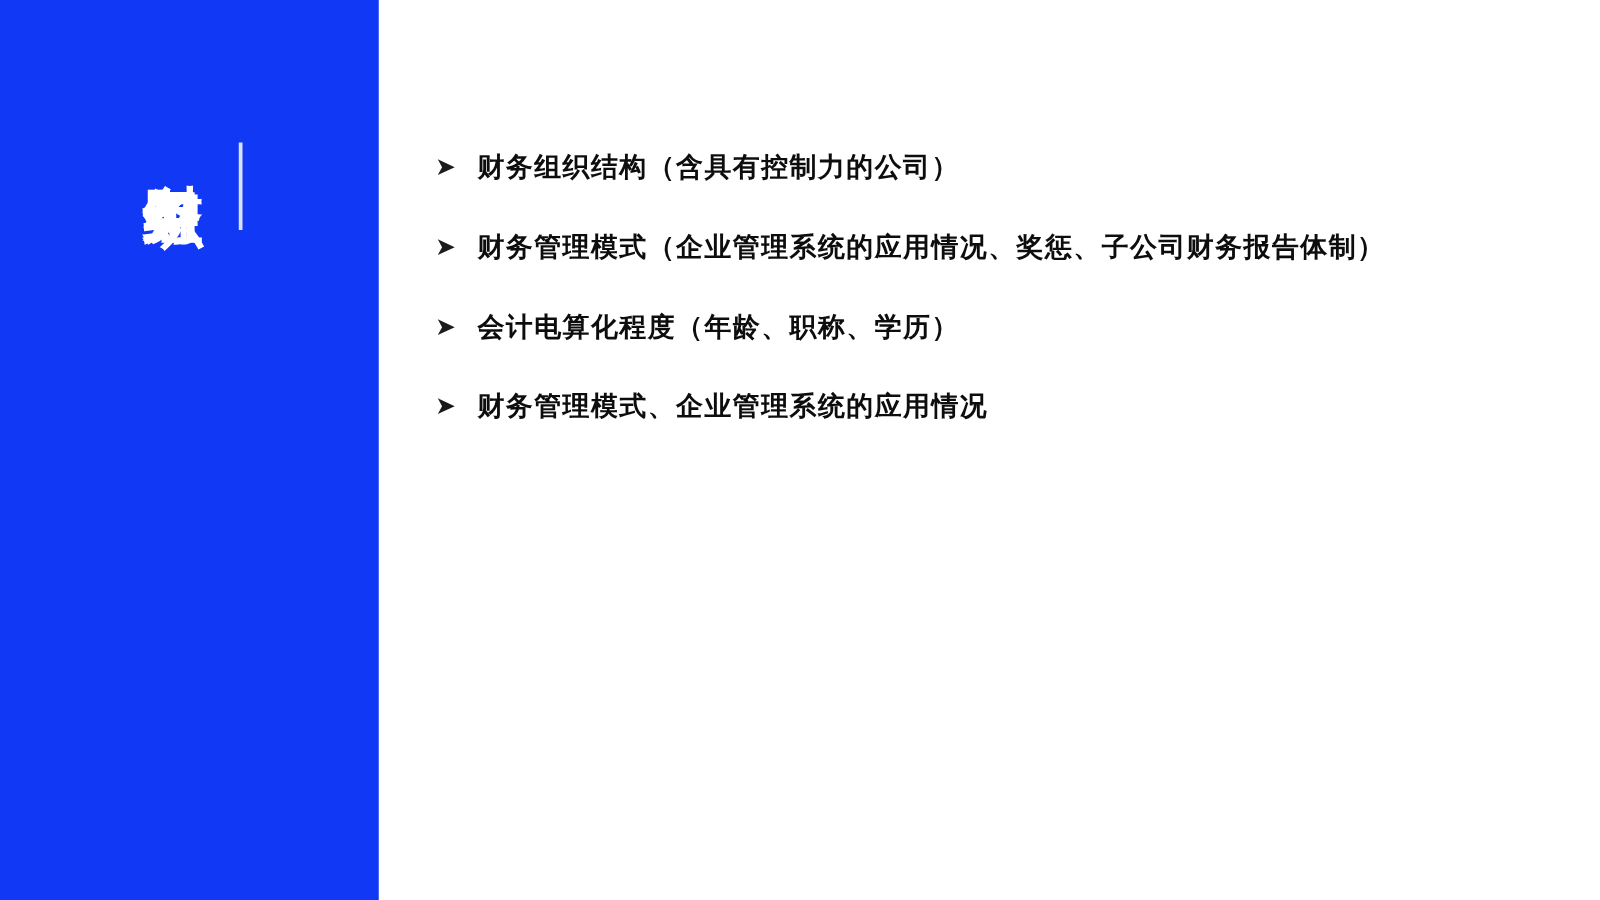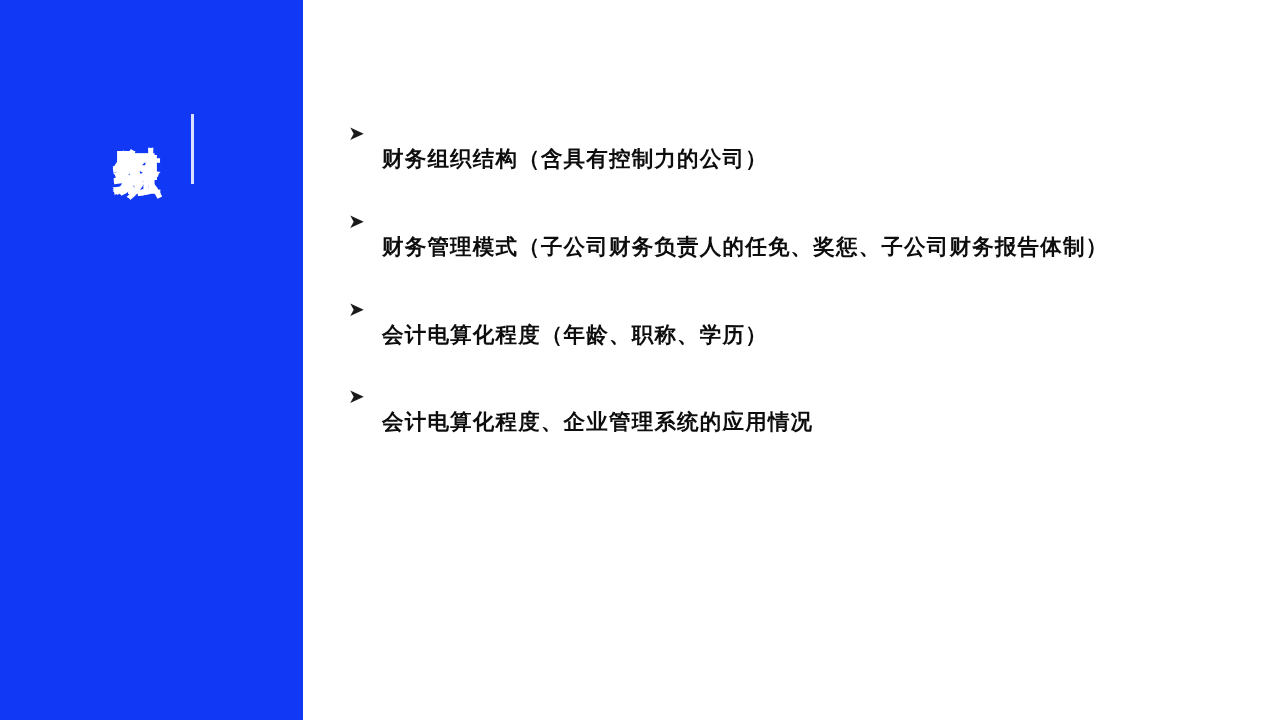--- a/index.html
+++ b/index.html
@@ -73,21 +73,20 @@
   }
   .bullet-text {
     flex: 1 1 auto;
     color: #0d0d0d;
     font-size: 21.5px;
     line-height: 1.62;
     letter-spacing: 1.2px;
     font-family: "DejaVu Serif", serif;
     font-weight: bold;
     text-indent: 0;
-    margin-top: 24px;
   }
   .bullet-text.wrap {
     padding-right: 0;
   }
 </style>
 </head>
 <body>
 
 <div class="slide">
 
@@ -100,27 +99,27 @@
 
   <div class="content">
 
     <div class="bullet-row">
       <span class="bullet-marker">➤</span>
       <span class="bullet-text">财务组织结构（含具有控制力的公司）</span>
     </div>
 
     <div class="bullet-row">
       <span class="bullet-marker">➤</span>
-      <span class="bullet-text wrap">财务管理模式（子公司财务负责人的任免、奖惩、子公司财务报告体制）</span>
+      <span class="bullet-text wrap">财务管理模式（企业管理系统的应用情况、奖惩、子公司财务报告体制）</span>
     </div>
 
     <div class="bullet-row">
       <span class="bullet-marker">➤</span>
       <span class="bullet-text">会计电算化程度（年龄、职称、学历）</span>
     </div>
 
     <div class="bullet-row">
       <span class="bullet-marker">➤</span>
-      <span class="bullet-text">会计电算化程度、企业管理系统的应用情况</span>
+      <span class="bullet-text">财务管理模式、企业管理系统的应用情况</span>
     </div>
 
   </div>
 </div>
 
 </body></html>

